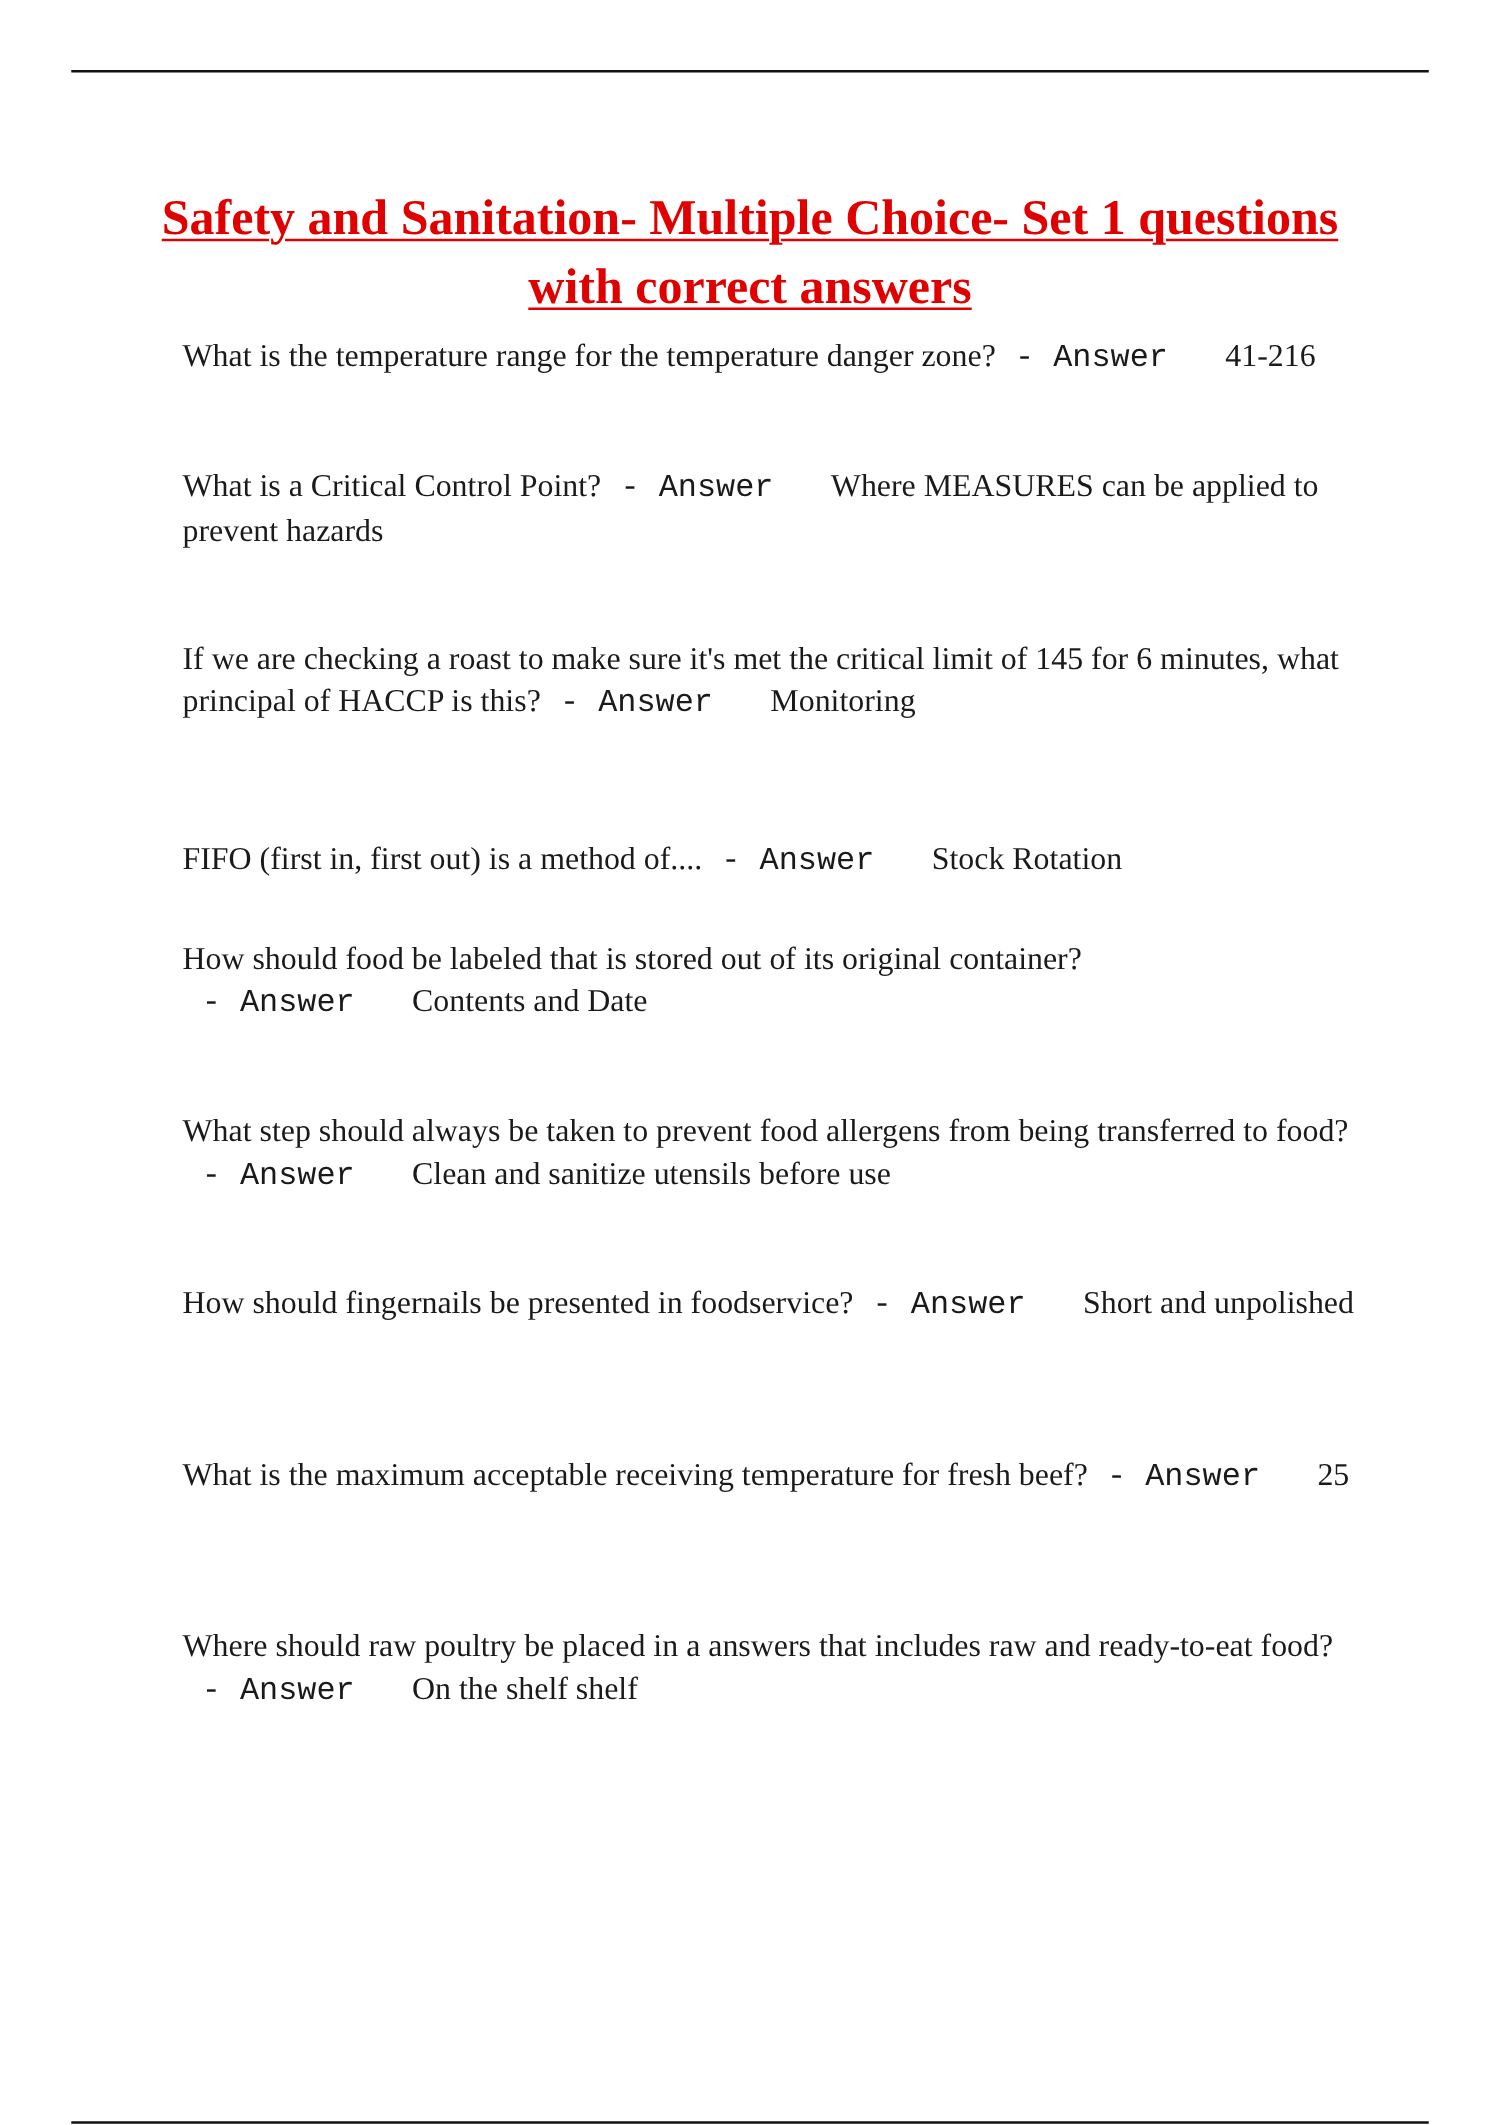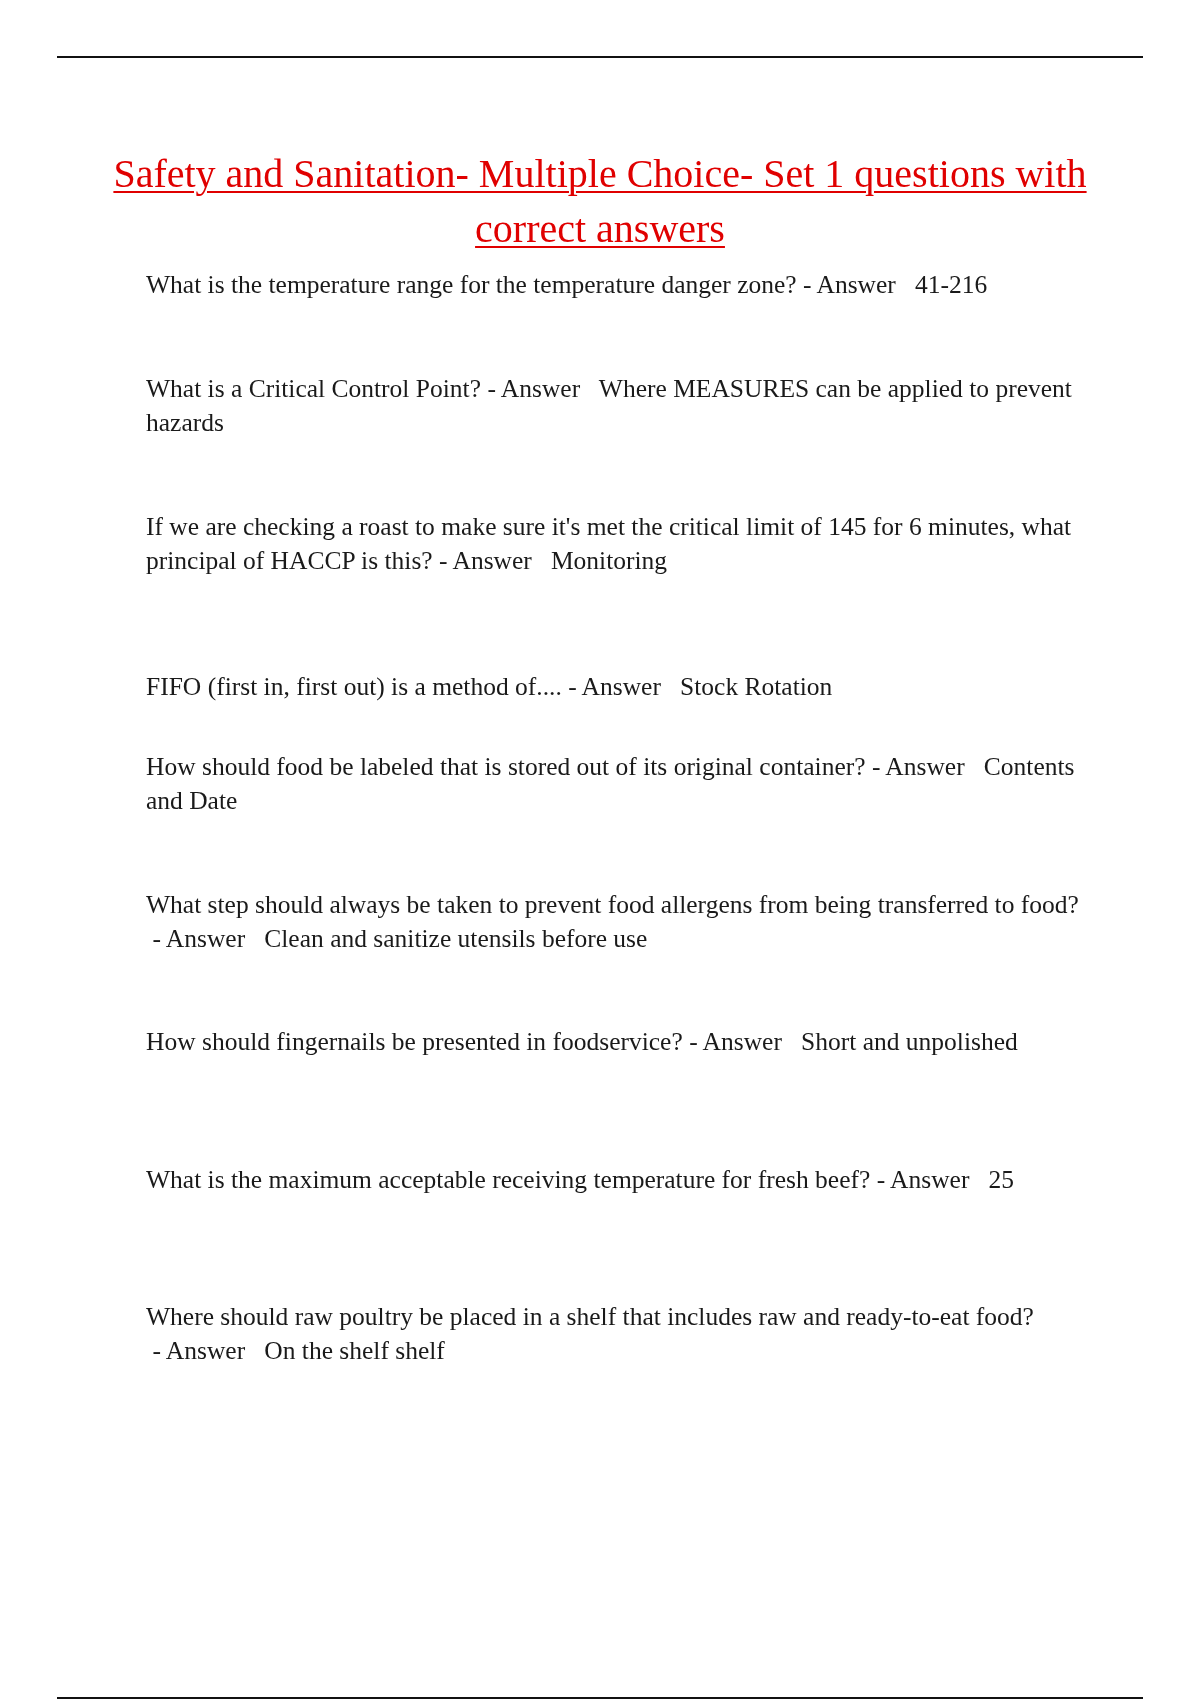--- a/index.html
+++ b/index.html
@@ -4,30 +4,30 @@
 <style>
   html, body { margin: 0; padding: 0; background: #ffffff; }
   body { width: 1200px; height: 1700px; position: relative; overflow: hidden; }
   .rule { position: absolute; left: 57px; width: 1086px; height: 2px; background: #111; }
   .rule.top { top: 56px; }
   .rule.bottom { top: 1697px; }
   .title {
     position: absolute; left: 100px; width: 1000px; top: 146px;
     text-align: center; color: #e00000;
     font-family: "Liberation Serif", "DejaVu Serif", serif;
-    font-weight: normal; font-size: 40px; line-height: 55px;
+    font-weight: bold; font-size: 40px; line-height: 55px;
     text-decoration: underline; text-decoration-thickness: 2px; text-underline-offset: 4px;
     margin: 0;
   }
   .qa {
     position: absolute; left: 146px; width: 960px;
     font-family: "Liberation Serif", "DejaVu Serif", serif;
     font-size: 25.5px; line-height: 34px; color: #1a1a1a; margin: 0;
   }
-  .qa .ans { white-space: pre; }
+  .qa .ans { white-space: pre; font-family: Liberation Mono, monospace; }
 </style>
 </head>
 <body>
 
 <div class="rule top"></div>
 
 <h1 class="title">Safety and Sanitation- Multiple Choice- Set 1 questions with correct answers</h1>
 
 <p class="qa" style="top:268px"><span>What is the temperature range for the temperature danger zone?</span><span class="ans"> - Answer   </span><span>41-216</span></p>
 
@@ -38,15 +38,15 @@
 <p class="qa" style="top:670px"><span>FIFO (first in, first out) is a method of....</span><span class="ans"> - Answer   </span><span>Stock Rotation</span></p>
 
 <p class="qa" style="top:750px"><span>How should food be labeled that is stored out of its original container?</span><span class="ans"> - Answer   </span><span>Contents and Date</span></p>
 
 <p class="qa" style="top:888px"><span>What step should always be taken to prevent food allergens from being transferred to food?</span><span class="ans"> - Answer   </span><span>Clean and sanitize utensils before use</span></p>
 
 <p class="qa" style="top:1025px"><span>How should fingernails be presented in foodservice?</span><span class="ans"> - Answer   </span><span>Short and unpolished</span></p>
 
 <p class="qa" style="top:1163px"><span>What is the maximum acceptable receiving temperature for fresh beef?</span><span class="ans"> - Answer   </span><span>25</span></p>
 
-<p class="qa" style="top:1300px"><span>Where should raw poultry be placed in a shelf that includes raw and ready-to-eat food?</span><span class="ans"> - Answer   </span><span>On the shelf shelf</span></p>
+<p class="qa" style="top:1300px"><span>Where should raw poultry be placed in a answers that includes raw and ready-to-eat food?</span><span class="ans"> - Answer   </span><span>On the shelf shelf</span></p>
 
 <div class="rule bottom"></div>
 
 </body></html>

